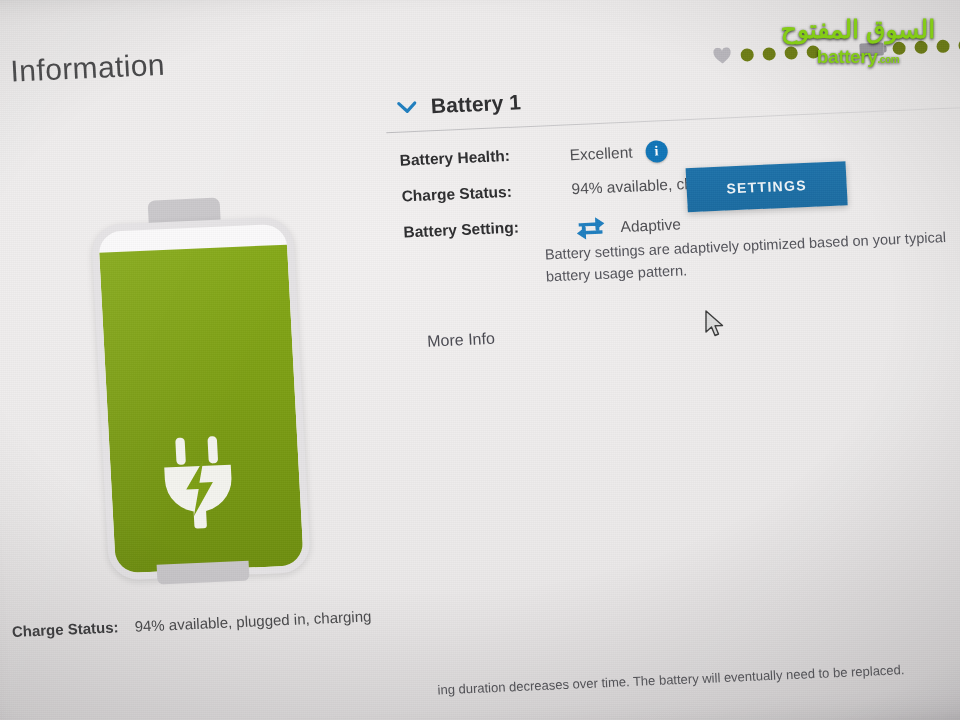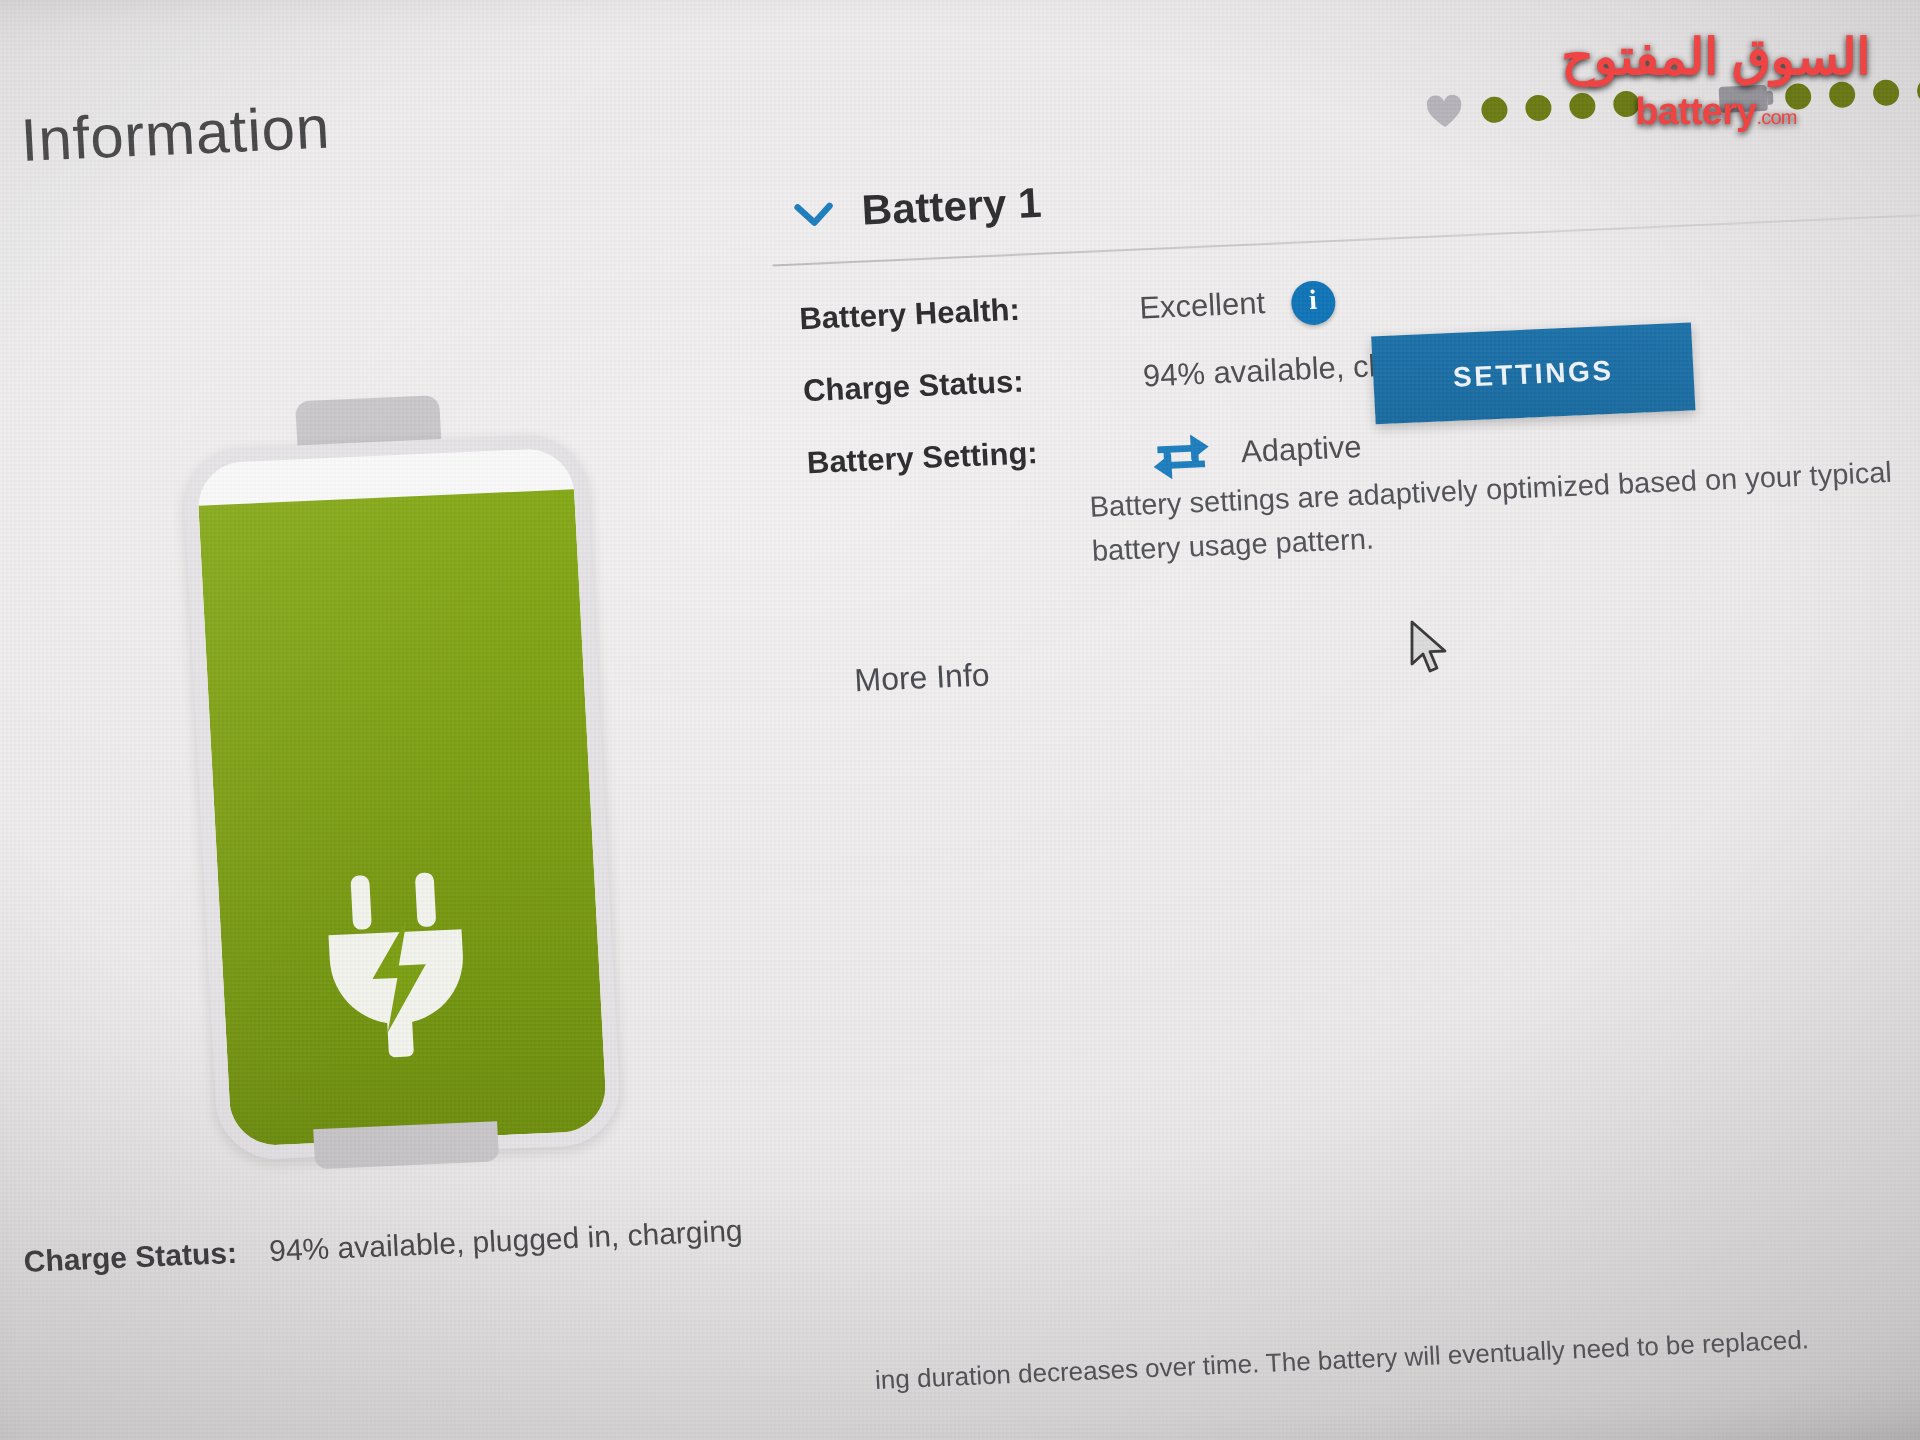--- a/index.html
+++ b/index.html
@@ -148,26 +148,26 @@
   .dot{width:13px;height:13px;border-radius:50%;background:#6f7f15;display:block;}
   .heart-ico{width:19px;height:17px;display:block;}
   .batt-ico{width:24px;height:13px;background:#9d9ba2;border-radius:2px;display:block;position:relative;}
   .batt-ico:after{content:"";position:absolute;right:-3px;top:3px;width:3px;height:7px;background:#9d9ba2;border-radius:0 2px 2px 0;}
 
   
   .cursor{position:absolute;left:704px;top:310px;width:22px;height:28px;}
   .watermark{
     position:absolute;right:14px;top:14px;width:176px;height:62px;
     display:flex;flex-direction:column;align-items:center;justify-content:center;
-    color:#ef4444;text-shadow:0 1px 3px rgba(0,0,0,.8);
+    color:#84cc16;text-shadow:0 1px 3px rgba(0,0,0,.8);
     pointer-events:none;
   }
   .wm-ar{font-size:25px;font-weight:700;line-height:1;letter-spacing:0px;}
   .wm-en{font-size:19px;font-weight:700;line-height:1.6;letter-spacing:-.4px;}
-  .wm-en small{font-size:10px;font-weight:400;vertical-align:baseline;}
+  .wm-en small{font-size:10px;font-weight:700;vertical-align:baseline;}
 
   .vignette{
     position:absolute;inset:0;pointer-events:none;
     background:
       radial-gradient(125% 105% at 45% 42%, rgba(0,0,0,0) 38%, rgba(0,0,0,.10) 64%, rgba(20,16,28,.34) 88%, rgba(16,12,24,.55) 100%);
   }
   .glare{
     position:absolute;inset:0;pointer-events:none;
     background:linear-gradient(118deg, rgba(255,255,255,.10) 0%, rgba(255,255,255,0) 34%, rgba(255,255,255,0) 66%, rgba(255,255,255,.05) 100%);
   }

